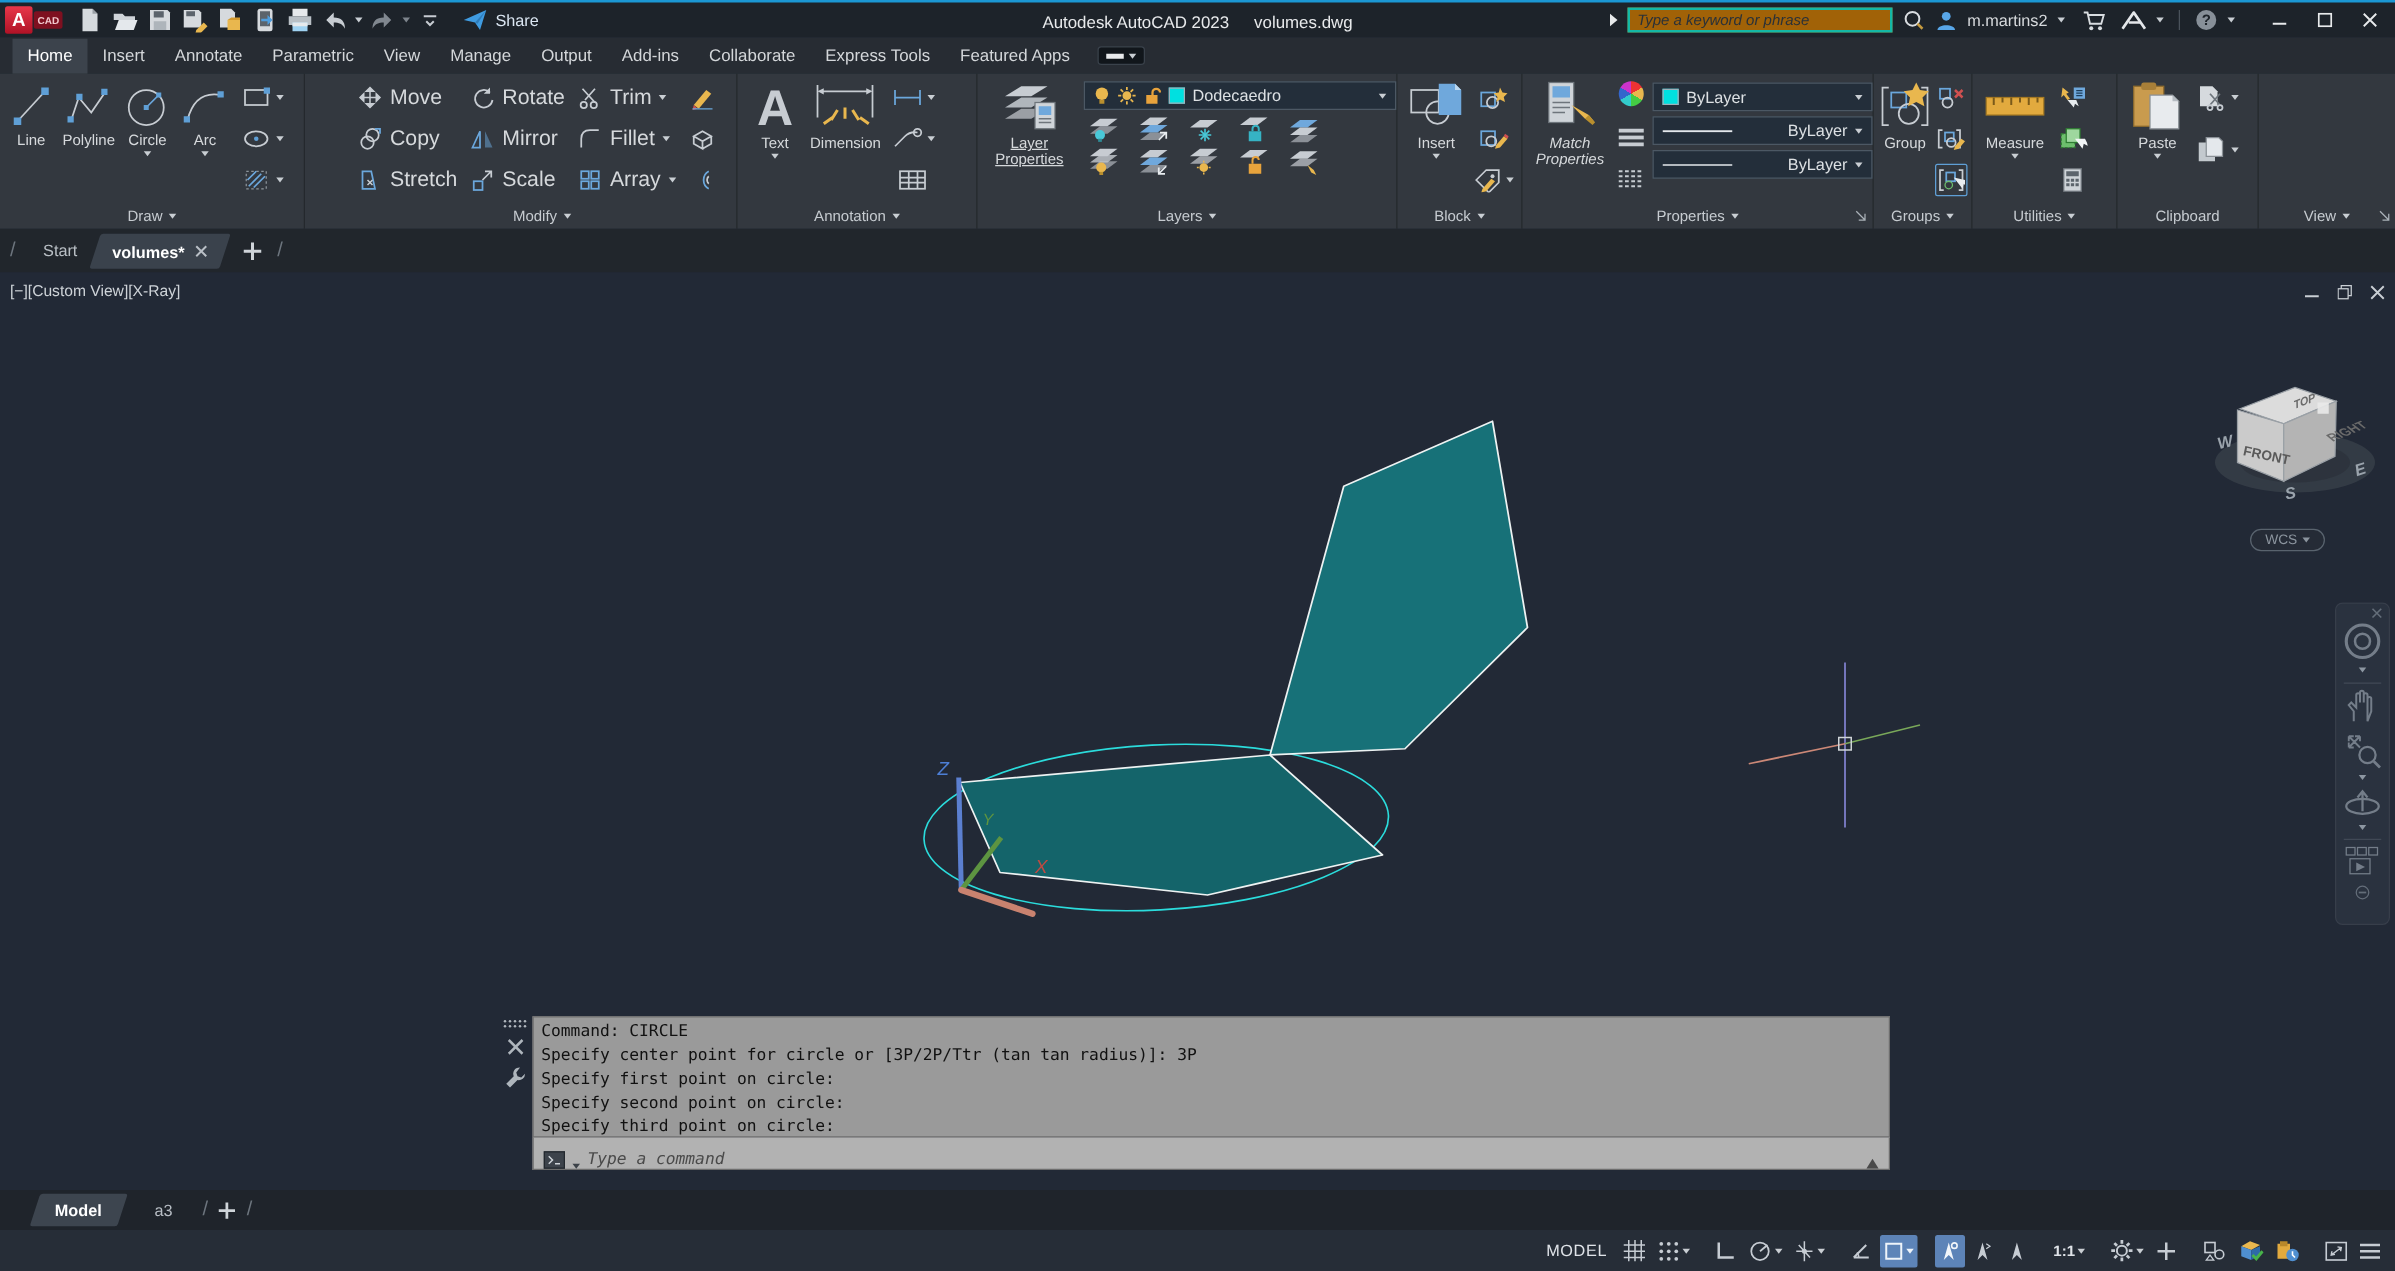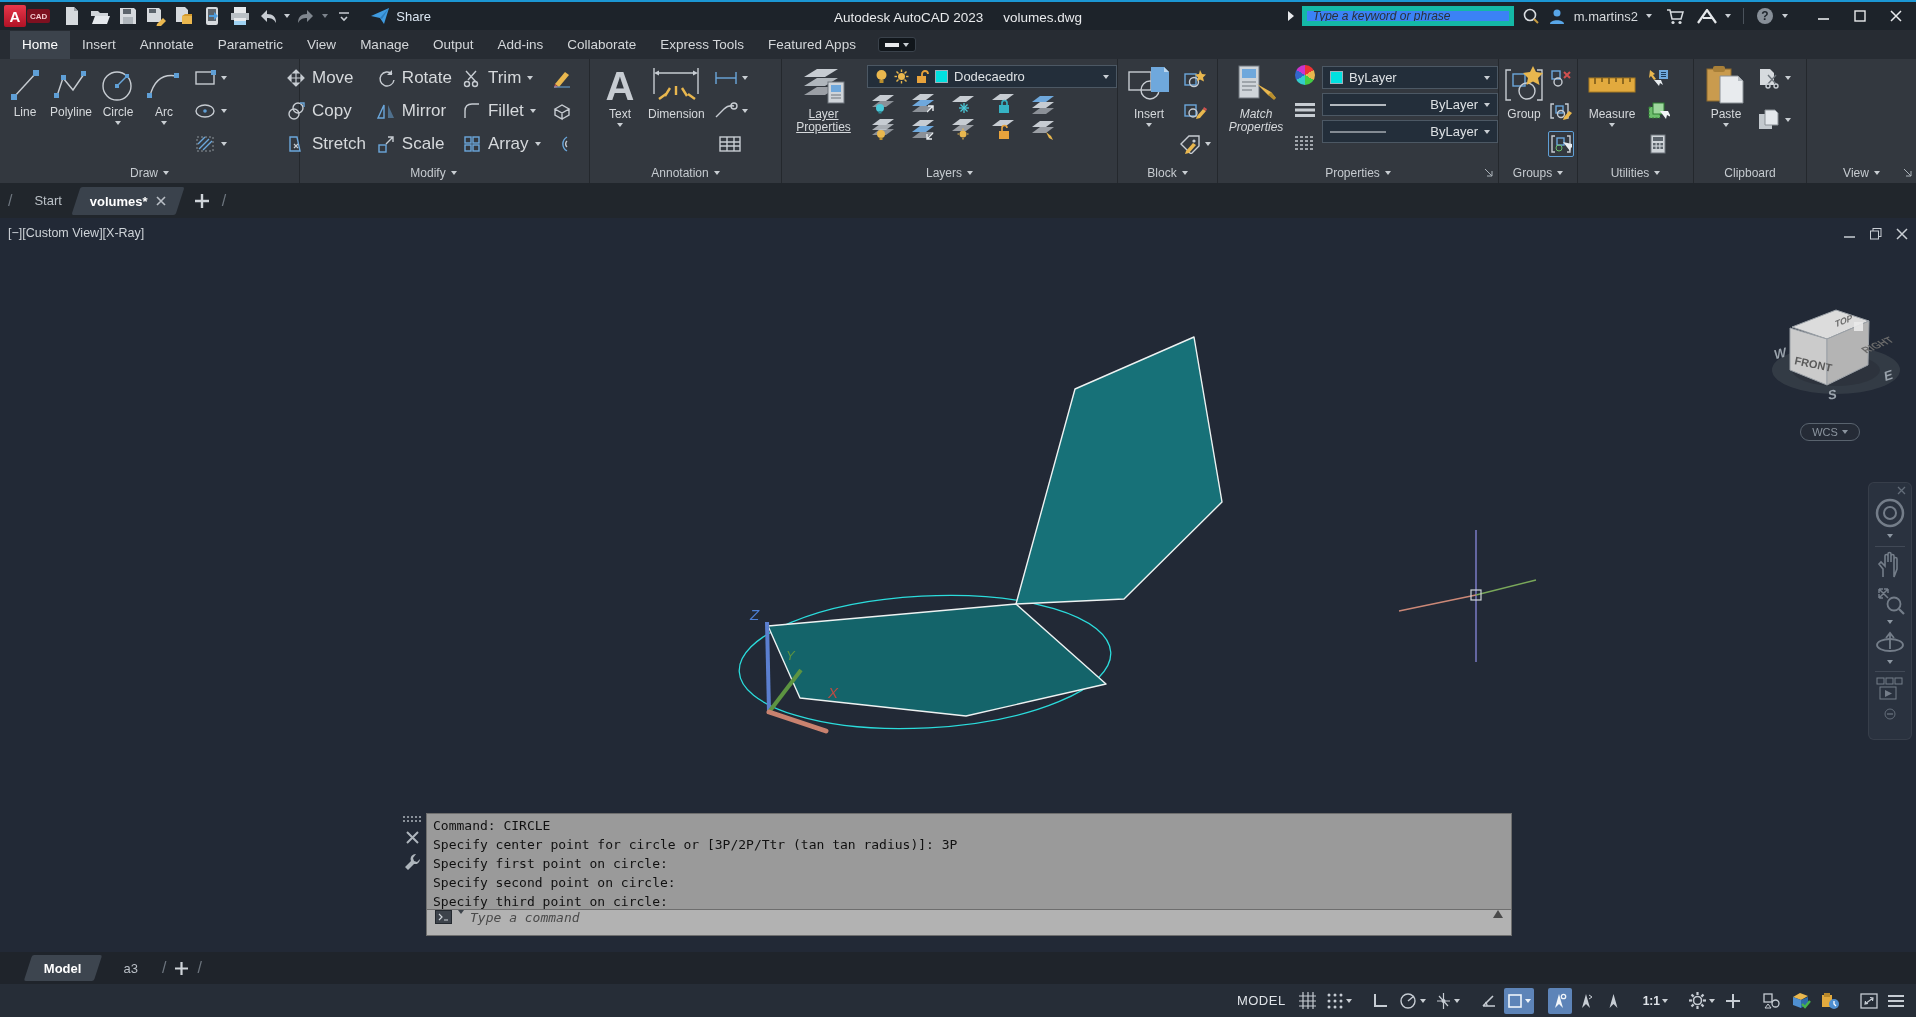--- a/index.html
+++ b/index.html
@@ -8,21 +8,21 @@
   #titlebar{position:absolute;left:0;top:0;width:1916px;height:30px;background:#1d232a;border-top:2px solid #1b97d4;display:flex;align-items:center;color:#d7dadd;}
   .qat{display:flex;align-items:center;gap:4px;padding-left:4px;}
   .qat .ico{width:24px;height:24px;display:flex;align-items:center;justify-content:center;}
   .logo{display:flex;align-items:center;height:26px;margin-right:6px;}
   .logo .a{background:linear-gradient(180deg,#e8374a,#b01226);color:#fff;font-weight:bold;font-size:15px;width:22px;height:22px;display:flex;align-items:center;justify-content:center;border-radius:2px;}
   .logo .cad{background:#7e1020;color:#f2c9ce;font-size:8px;font-weight:bold;height:14px;padding:0 3px;display:flex;align-items:center;border-radius:2px;margin-left:1px;}
   .caret{width:0;height:0;border-left:3.5px solid transparent;border-right:3.5px solid transparent;border-top:4px solid #c9ced3;display:inline-block;}
   .caret.dim{border-top-color:#7d848c;}
   #title-center{position:absolute;left:0;right:0;top:0;height:30px;display:flex;align-items:center;justify-content:center;gap:20px;font-size:13.5px;color:#e8eaec;pointer-events:none;}
   #title-right{margin-left:auto;display:flex;align-items:center;gap:8px;padding-right:6px;}
-  #search-box{width:212px;height:20px;background:#3b82f6;border:5px solid #14b8a6;color:#20262c;font-size:12px;font-style:italic;padding:0 6px;}
+  #search-box{width:212px;height:20px;background:#a16207;border:2px solid #14b8a6;color:#20262c;font-size:12px;font-style:italic;padding:0 6px;}
   #search-box::placeholder{color:#2a3138;font-style:italic;}
   .winbtn{width:28px;height:22px;display:flex;align-items:center;justify-content:center;}
   
   #ribbontabs{position:absolute;left:0;top:30px;width:1916px;height:29px;background:#272c33;display:flex;align-items:flex-end;padding-left:10px;color:#d4d7da;font-size:13.5px;}
   .rtab{padding:6px 12px 7px;cursor:default;}
   .rtab.active{background:#3c434c;color:#fff;}
   #ribbon-display{display:flex;align-items:center;gap:4px;background:#11161b;border:1px solid #3a424b;border-radius:3px;height:15px;padding:0 6px;margin:0 0 7px 10px;}
   #ribbon-display .bar{width:14px;height:4px;background:#e8eaec;}
   
   #ribbon{position:absolute;left:0;top:59px;width:1916px;height:124px;background:#33383f;}
@@ -56,21 +56,21 @@
   #viewcube-wrap{position:absolute;left:1766px;top:80px;}
   #wcs-pill{position:absolute;left:1800px;top:205px;width:60px;height:18px;border:1px solid #59636e;border-radius:9px;background:rgba(40,46,54,.5);display:flex;align-items:center;justify-content:center;gap:4px;color:#8b949e;font-size:11px;}
   #navbar{position:absolute;left:1868px;top:264px;width:44px;height:258px;background:rgba(160,170,180,.07);border:1px solid rgba(200,210,220,.08);border-radius:6px;display:flex;flex-direction:column;align-items:center;color:#7e8894;}
   #navbar svg{opacity:.75;}
   
   #cmdwrap{position:absolute;left:398px;top:595px;display:flex;}
   #cmdside{width:28px;display:flex;flex-direction:column;align-items:center;gap:8px;padding-top:2px;color:#aeb5bc;}
   #cmdpanel{width:1086px;}
   #cmdhist{background:#9a9a9a;border:1px solid #6e6e6e;height:97px;padding:2px 0 0 6px;}
   #cmdhist div{font-family:"DejaVu Sans Mono",monospace;font-size:13px;line-height:19px;color:#111;white-space:pre;}
-  #cmdinput{background:#b2b2b2;border:1px solid #6e6e6e;border-top:none;height:26px;display:flex;align-items:flex-start;padding:0 8px;gap:6px;}
+  #cmdinput{background:#b2b2b2;border:1px solid #6e6e6e;border-top:none;height:26px;display:flex;align-items:flex-end;padding:0 8px;gap:6px;}
   #cmdinput input{flex:1;background:transparent;border:none;outline:none;font-family:"DejaVu Sans Mono",monospace;font-size:13px;font-style:italic;color:#3c3c3c;}
   #cmdinput input::placeholder{color:#4a4a4a;font-style:italic;}
   .termico{width:17px;height:14px;background:#3d434b;border:1px solid #23282e;display:flex;align-items:center;justify-content:center;}
   
   #layouttabs{position:absolute;left:0;top:952px;width:1916px;height:32px;background:#1f242b;display:flex;align-items:center;color:#b9bfc6;font-size:13px;}
   .ltab{height:26px;display:flex;align-items:center;padding:0 16px;}
   .ltab.active{background:#3d454f;color:#fff;font-weight:bold;transform:skewX(-18deg);border-radius:2px;margin-left:28px;}
   .ltab.active>*{transform:skewX(18deg);}
   
   #statusbar{position:absolute;left:0;top:984px;width:1916px;height:33px;background:#262d37;display:flex;align-items:center;justify-content:flex-end;padding-right:8px;gap:3px;color:#dfe3e8;}
@@ -238,21 +238,21 @@
   <span class="rtab">Express Tools</span>
   <span class="rtab">Featured Apps</span>
   <span id="ribbon-display">
       <span class="bar"></span>
       <span class="caret"></span>
     </span>
 </div>
 
 <div id="ribbon">
 
-  <div class="panel" style="left:0;width:300px;">
+  <div class="panel" style="left:0;width:244px;">
     <div class="pbody" style="padding-left:6px;gap:6px;">
       <div class="bigbtn">
         <svg width="38" height="40">
             <line x1="8" y1="33" x2="30" y2="9" class="sg"></line>
             <rect x="5" y="30" width="6" height="6" class="nb"></rect>
             <rect x="27" y="6" width="6" height="6" class="nb"></rect>
           </svg>
         <span class="lbl">Line</span>
       </div>
       <div class="bigbtn">

